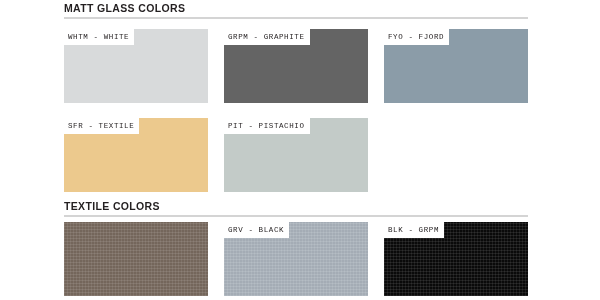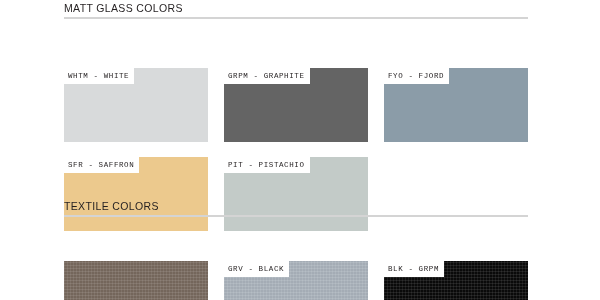--- a/index.html
+++ b/index.html
@@ -23,40 +23,39 @@
 
   
   .section {
     position: absolute;
     left: 64px;
     width: 464px;
   }
   .section-title {
     font-family: "Liberation Sans", sans-serif;
     font-size: 10.5px;
-    font-weight: normal;
+    font-weight: bold;
     letter-spacing: 0.35px;
     color: #231f20;
     line-height: 12px;
     white-space: nowrap;
   }
   .section-rule {
     width: 464px;
     height: 2px;
     background: #d4d4d4;
     margin-top: 3px;
   }
 
   
   .swatch-row {
     position: absolute;
     left: 64px;
     display: flex;
     gap: 16px;
-    margin-top: 39px;
   }
   .swatch {
     position: relative;
     width: 144px;
     height: 74px;
     box-sizing: border-box;
   }
   .swatch-fill {
     position: absolute;
     left: 0; top: 0;
@@ -115,21 +114,21 @@
     </div>
     <div class="swatch">
       <div class="swatch-fill" style="background: rgb(139, 156, 168);"></div>
       <div class="swatch-label">FYO - FJORD</div>
     </div>
   </div>
 
   <div class="swatch-row" id="row-matt-2">
     <div class="swatch">
       <div class="swatch-fill" style="background: rgb(236, 201, 141);"></div>
-      <div class="swatch-label">SFR - SAFFRON</div>
+      <div class="swatch-label">SFR - TEXTILE</div>
     </div>
     <div class="swatch">
       <div class="swatch-fill" style="background: rgb(195, 203, 200);"></div>
       <div class="swatch-label">PIT - PISTACHIO</div>
     </div>
   </div>
 
   <div class="section" id="section-textile">
     <div class="section-title">TEXTILE COLORS</div>
     <div class="section-rule" style="background: rgb(212, 212, 212);"></div>

